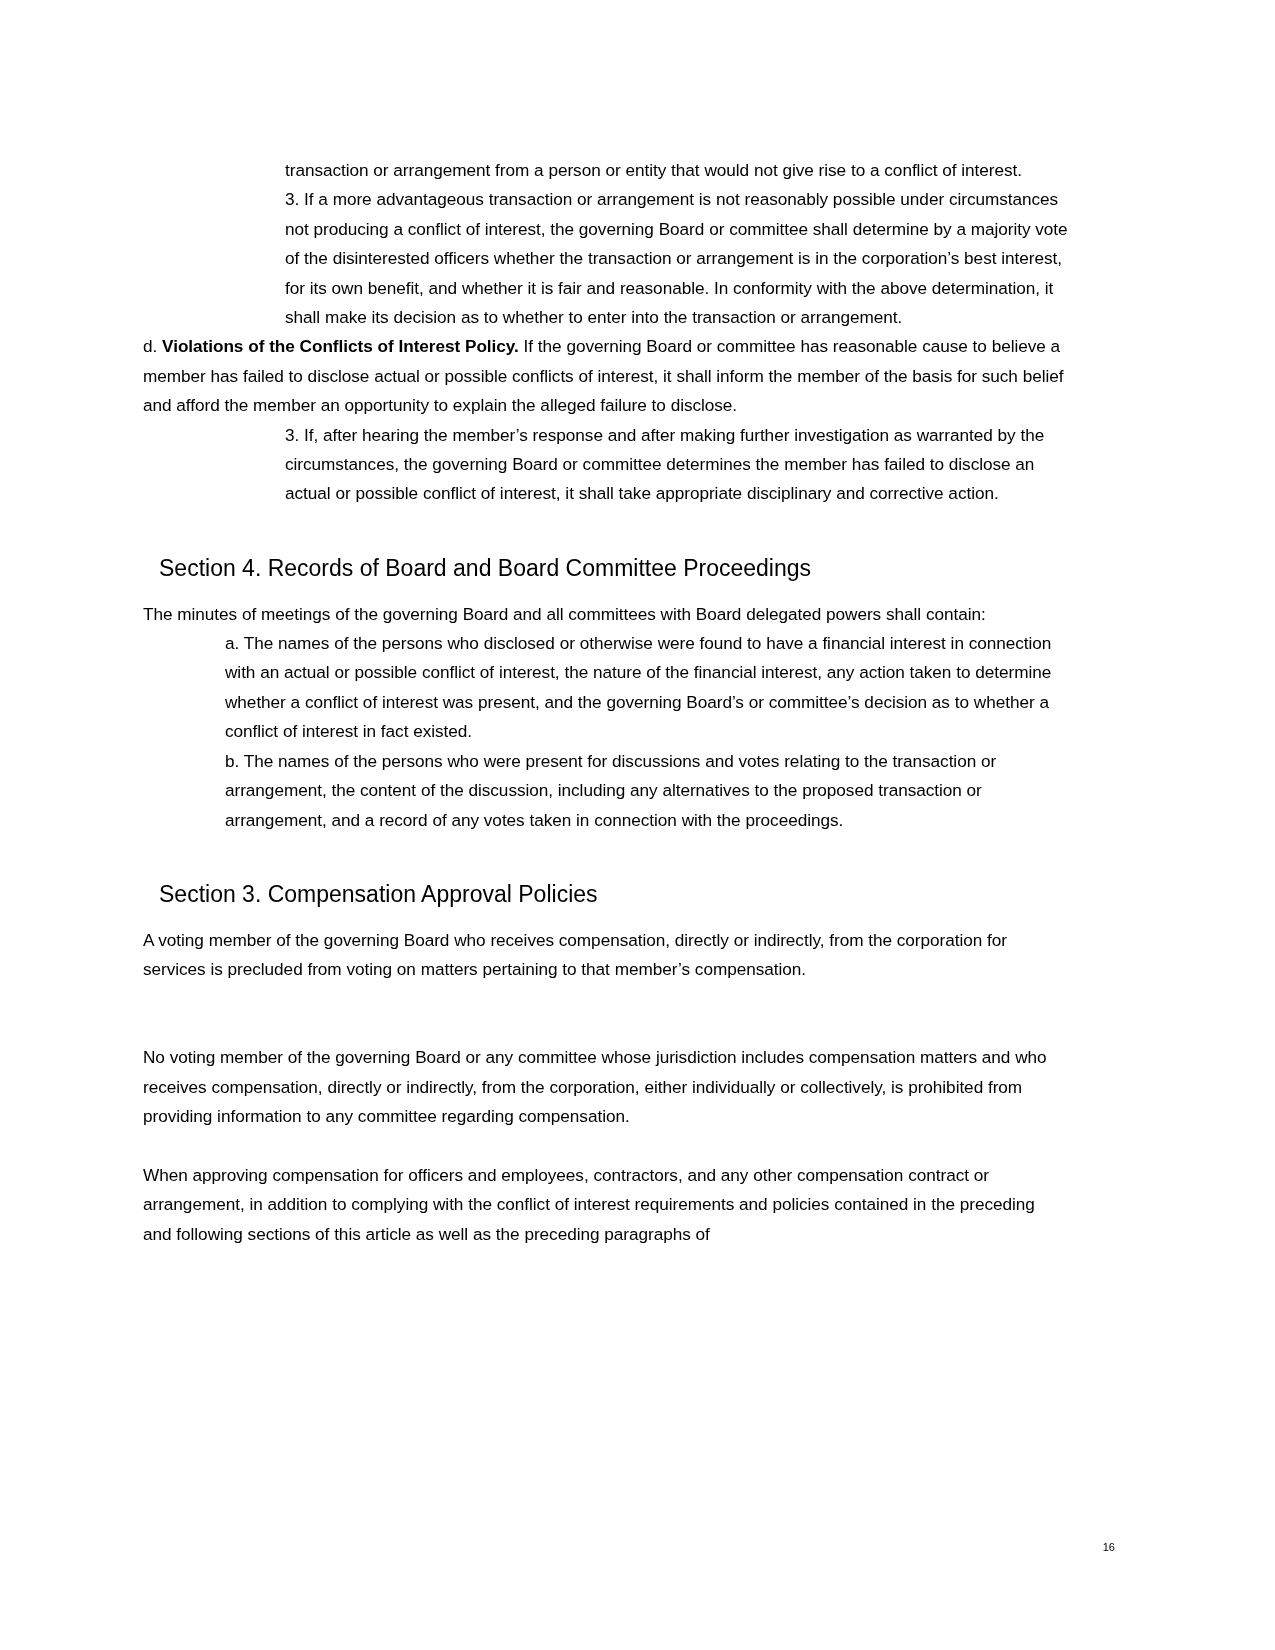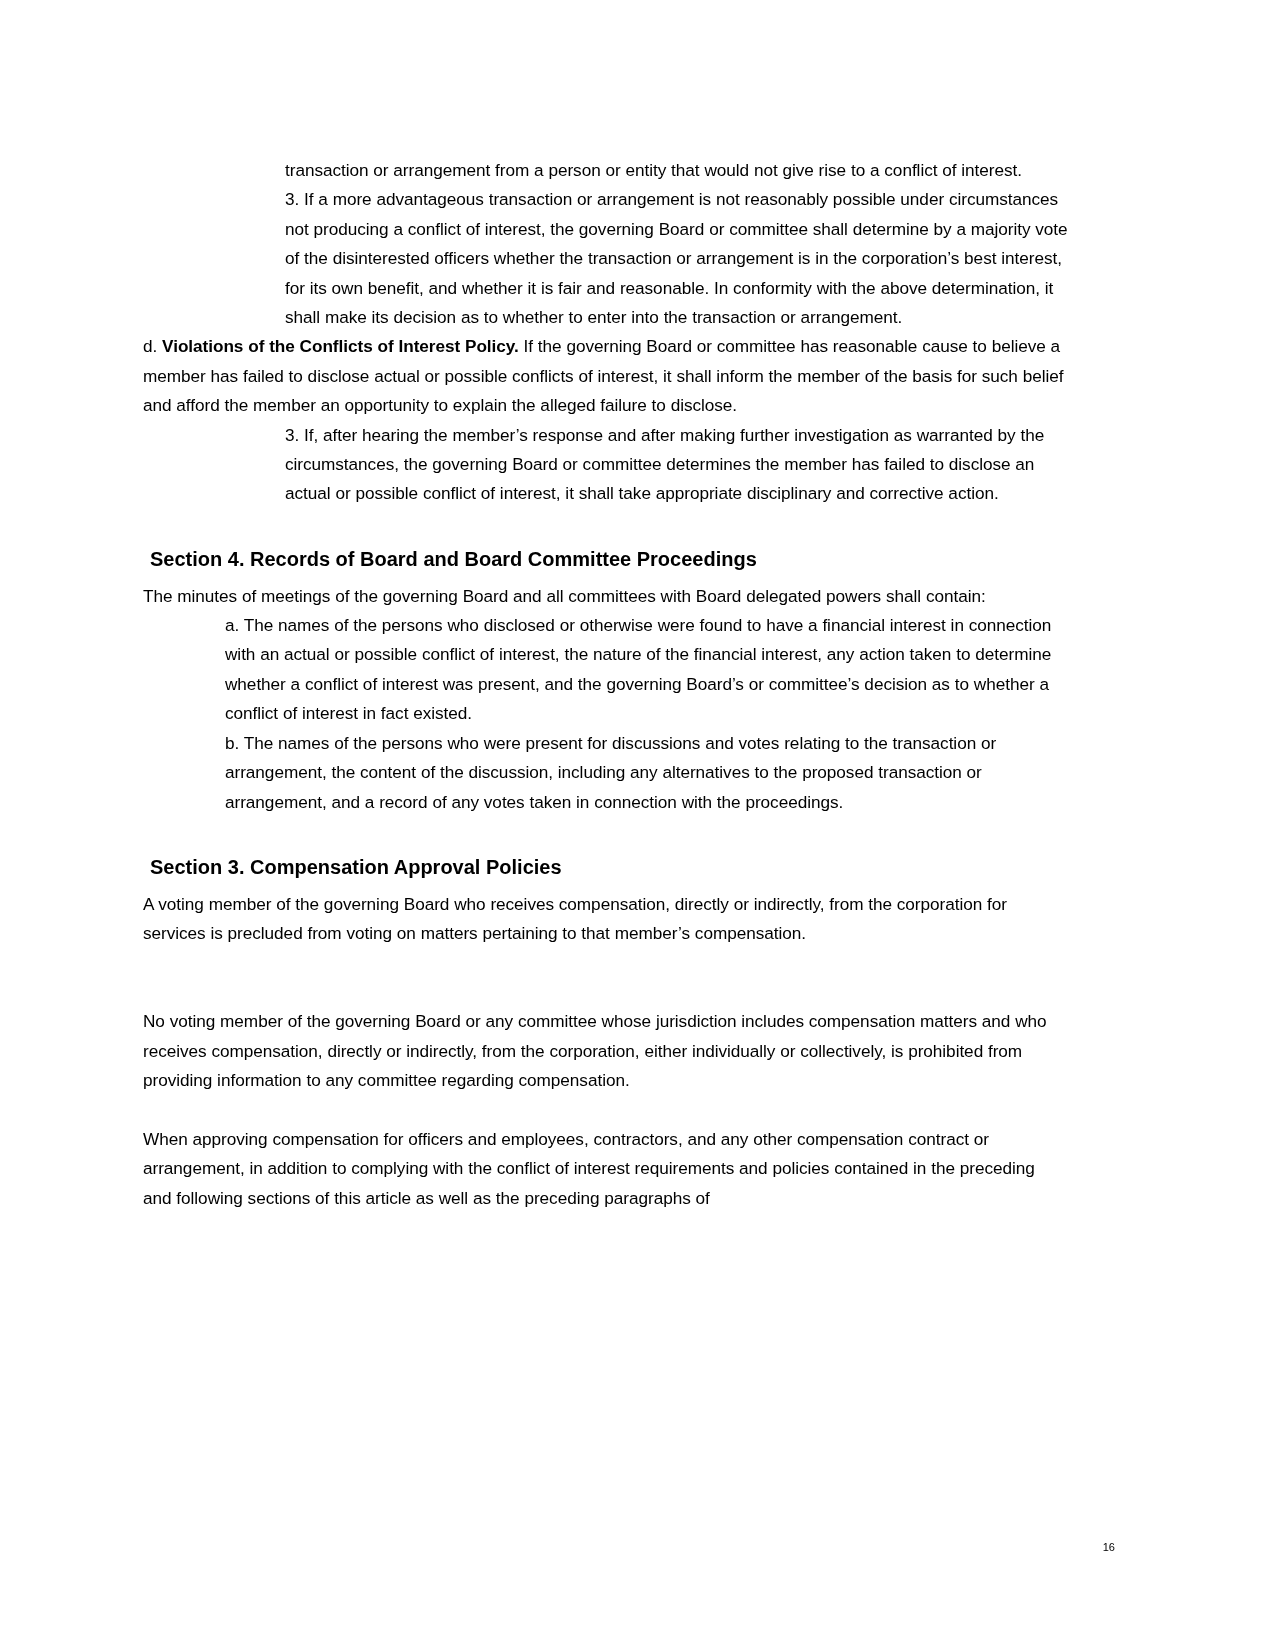--- a/index.html
+++ b/index.html
@@ -30,24 +30,24 @@
     line-height: 29.4px;
     margin: 0;
     text-align: left;
     letter-spacing: -0.05px;
     word-spacing: 0.1px;
   }
   .indent-1 { margin-left: 0px; }
   .indent-2 { margin-left: 82px; }
   .indent-3 { margin-left: 142px; }
   .heading {
-    font-size: 20px;
+    font-size: 23px;
     line-height: 29.4px;
-    font-weight: bold;
-    margin: 7px;
+    font-weight: normal;
+    margin: 16px;
   }
   .spacer-line {
     height: 29.4px;
   }
   .bold-run { font-weight: bold; }
   .page-number {
     position: absolute;
     left: 0;
     top: 1535px;
     width: 1115px;

